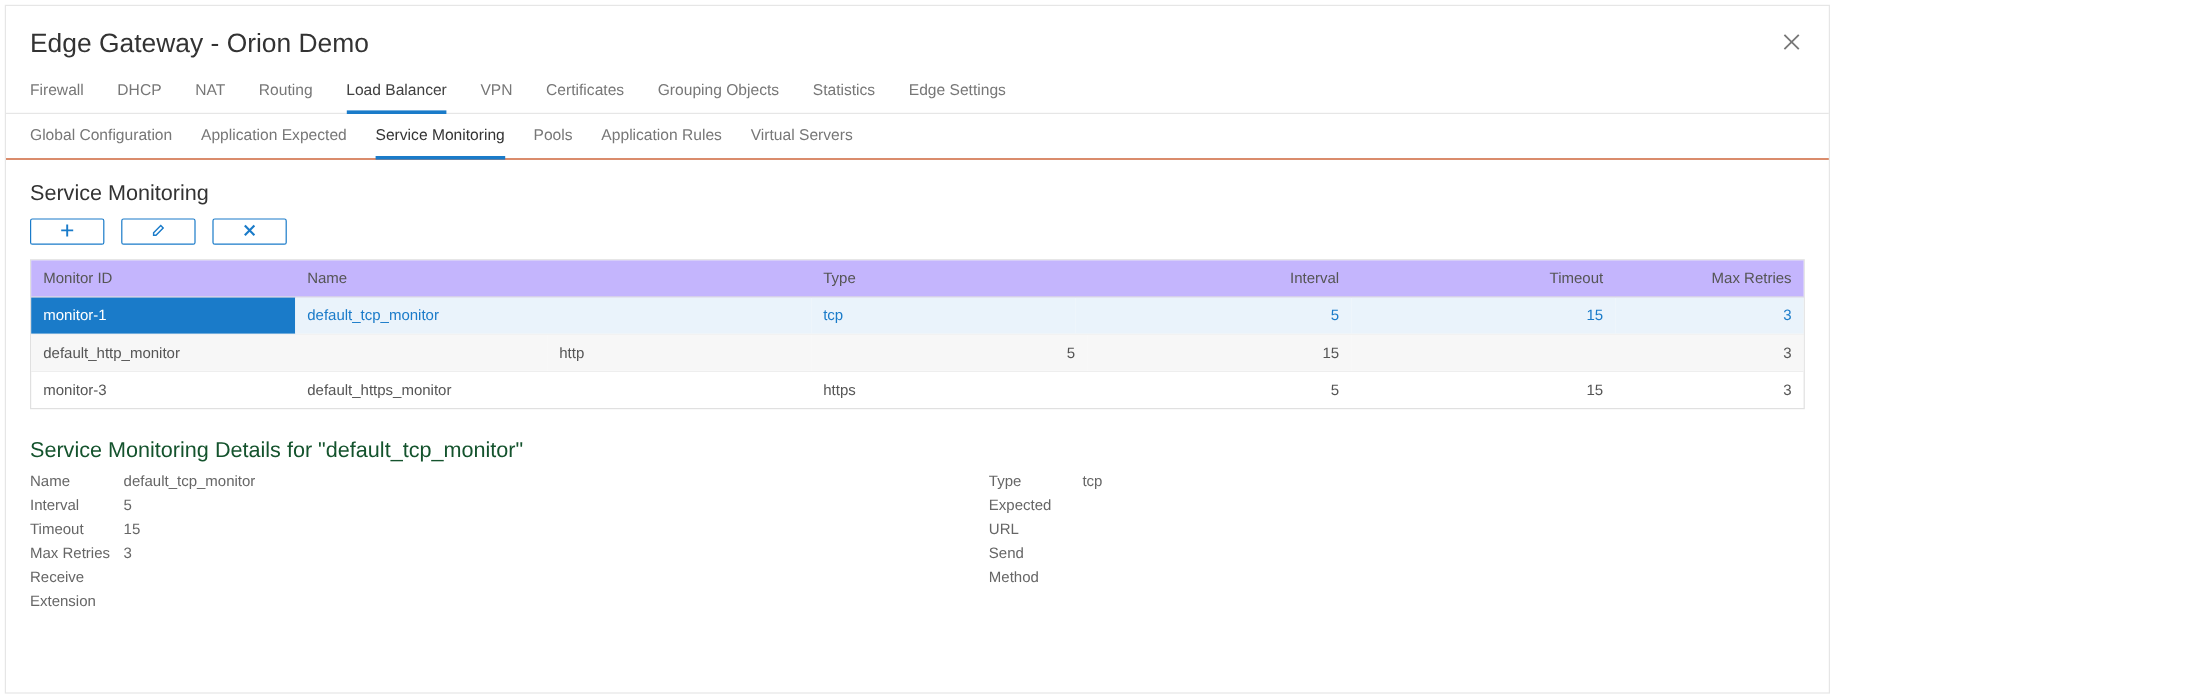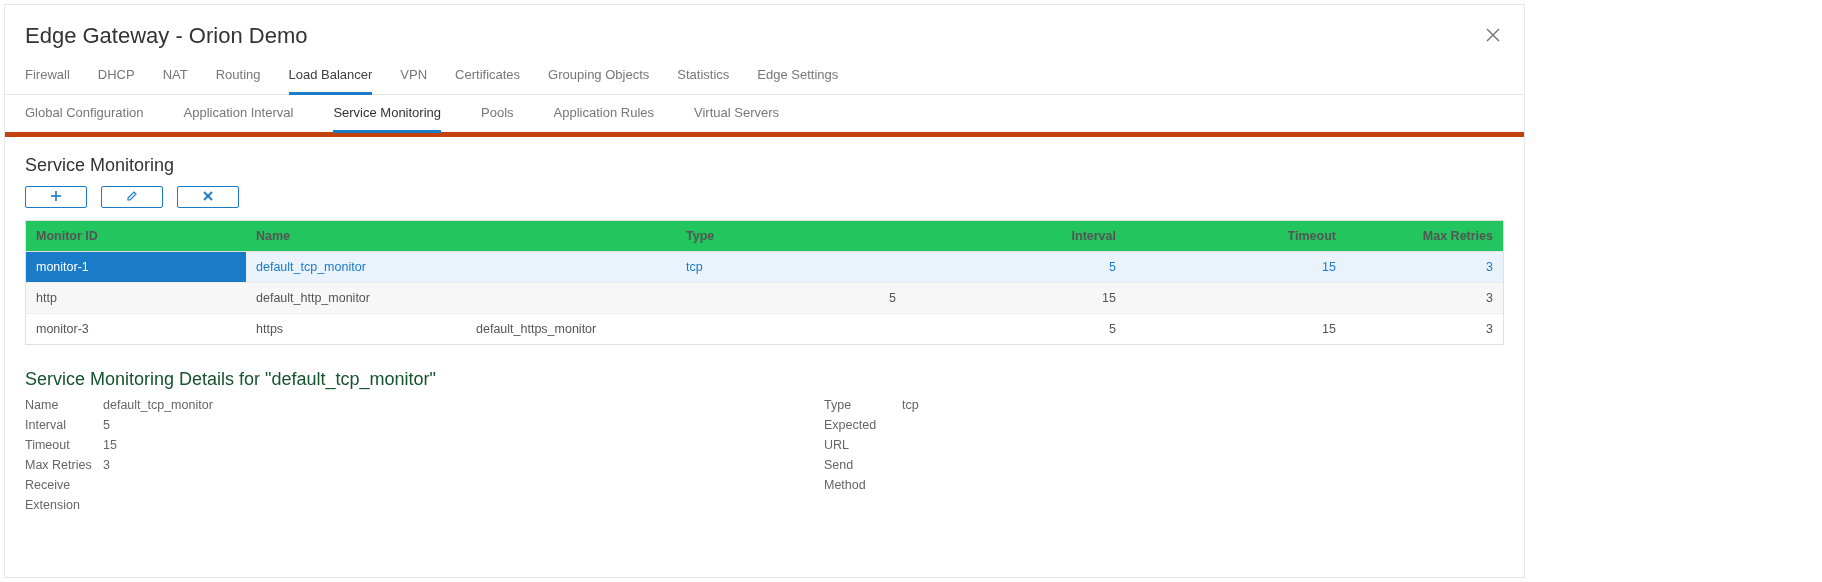--- a/index.html
+++ b/index.html
@@ -5,30 +5,30 @@
   * { box-sizing: border-box; }
   html, body { margin:0; padding:0; font-family: "Segoe UI", "Helvetica Neue", Arial, sans-serif; font-size:13px; color:#333; background:#fff; }
   .panel { border:1px solid #e6e6e6; margin:4px; width:1521px; min-height:574px; background:#fff; position:relative; }
   .header { padding:18px 20px 10px 20px; display:flex; align-items:center; }
   .header h1 { font-size:22px; font-weight:400; color:#333; margin:0; flex:1; }
   .close-btn { width:22px; height:22px; cursor:pointer; color:#777; display:flex; align-items:center; justify-content:center; }
   .close-btn svg { width:14px; height:14px; }
   .tabstrip { display:flex; border-bottom:1px solid #e6e6e6; padding:0 20px; gap:28px;text-align:right; }
   .tab { padding:8px 0 10px 0; color:#777; cursor:pointer; font-size:13px; }
   .tab.active { color:#404040; border-bottom:3px solid #1a7bc9; margin-bottom:-1px; }
-  .subtabstrip { display:flex; border-bottom:5px solid #c2410c; padding:0 20px; gap:40px; }
+  .subtabstrip { display:flex; border-bottom:1px solid #c2410c; padding:0 20px; gap:24px; }
   .subtab { padding:10px 0 10px 0; color:#777; cursor:pointer; font-size:13px; }
   .subtab.active { color:#333; border-bottom:3px solid #1a7bc9; margin-bottom:-1px; }
   .section { padding:18px 20px 0 20px; }
   .section h2 { font-size:18px; font-weight:400; color:#333; margin:0 0 10px 0; }
   .btnrow { display:flex; gap:14px; margin-bottom:12px; }
   .iconbtn { border:1px solid #1a7bc9; color:#1a7bc9; background:#fff; width:62px; height:22px; display:flex; align-items:center; justify-content:center; cursor:pointer; border-radius:2px; }
   .iconbtn svg { width:12px; height:12px; }
   .grid { border:1px solid #e0e0e0; width:100%; }
-  .grid-head { display:flex; background:#22c55e; border-bottom:1px solid #e0e0e0;font-weight:bold; }
+  .grid-head { display:flex; background:#c4b5fd; border-bottom:1px solid #e0e0e0; }
   .grid-head .cell { padding:8px 10px; font-size:12.5px; color:#555; }
   .grid-row { display:flex; border-bottom:1px solid #eee; }
   .grid-row:last-child { border-bottom:none; }
   .grid-row .cell { padding:8px 10px; font-size:12.5px; color:#555; }
   .grid-row.selected .cell.first { background:#1a7bc9; color:#fff; }
   .grid-row.selected .cell:not(.first) { background:#eaf3fb; color:#1a7bc9; }
   .grid-row.alt .cell { background:#f7f7f7; }
   .c-id   { width:220px; }
   .c-name { width:430px; }
   .c-type { width:220px; }
@@ -68,21 +68,21 @@
     <div class="tab active">Load Balancer</div>
     <div class="tab">VPN</div>
     <div class="tab">Certificates</div>
     <div class="tab">Grouping Objects</div>
     <div class="tab">Statistics</div>
     <div class="tab">Edge Settings</div>
   </div>
 
   <div class="subtabstrip">
     <div class="subtab">Global Configuration</div>
-    <div class="subtab">Application Interval</div>
+    <div class="subtab">Application Expected</div>
     <div class="subtab active">Service Monitoring</div>
     <div class="subtab">Pools</div>
     <div class="subtab">Application Rules</div>
     <div class="subtab">Virtual Servers</div>
   </div>
 
   <div class="section">
     <h2>Service Monitoring</h2>
 
     <div class="btnrow">
@@ -123,30 +123,30 @@
 
       <div class="grid-row selected">
         <div class="cell first c-id">monitor-1</div>
         <div class="cell c-name">default_tcp_monitor</div>
         <div class="cell c-type">tcp</div>
         <div class="cell c-int">5</div>
         <div class="cell c-time">15</div>
         <div class="cell c-max">3</div>
       </div>
       <div class="grid-row alt">
+        <div class="cell c-name">default_http_monitor</div>
         <div class="cell c-type">http</div>
-        <div class="cell c-name">default_http_monitor</div>
         <div class="cell c-int">5</div>
         <div class="cell c-time">15</div>
         <div class="cell c-max">3</div>
       </div>
       <div class="grid-row">
         <div class="cell first c-id">monitor-3</div>
+        <div class="cell c-name">default_https_monitor</div>
         <div class="cell c-type">https</div>
-        <div class="cell c-name">default_https_monitor</div>
         <div class="cell c-int">5</div>
         <div class="cell c-time">15</div>
         <div class="cell c-max">3</div>
       </div>
     </div>
   </div>
 
   <div class="details">
     <div class="details-title">Service Monitoring Details for "default_tcp_monitor"</div>
     <div class="details-cols">

